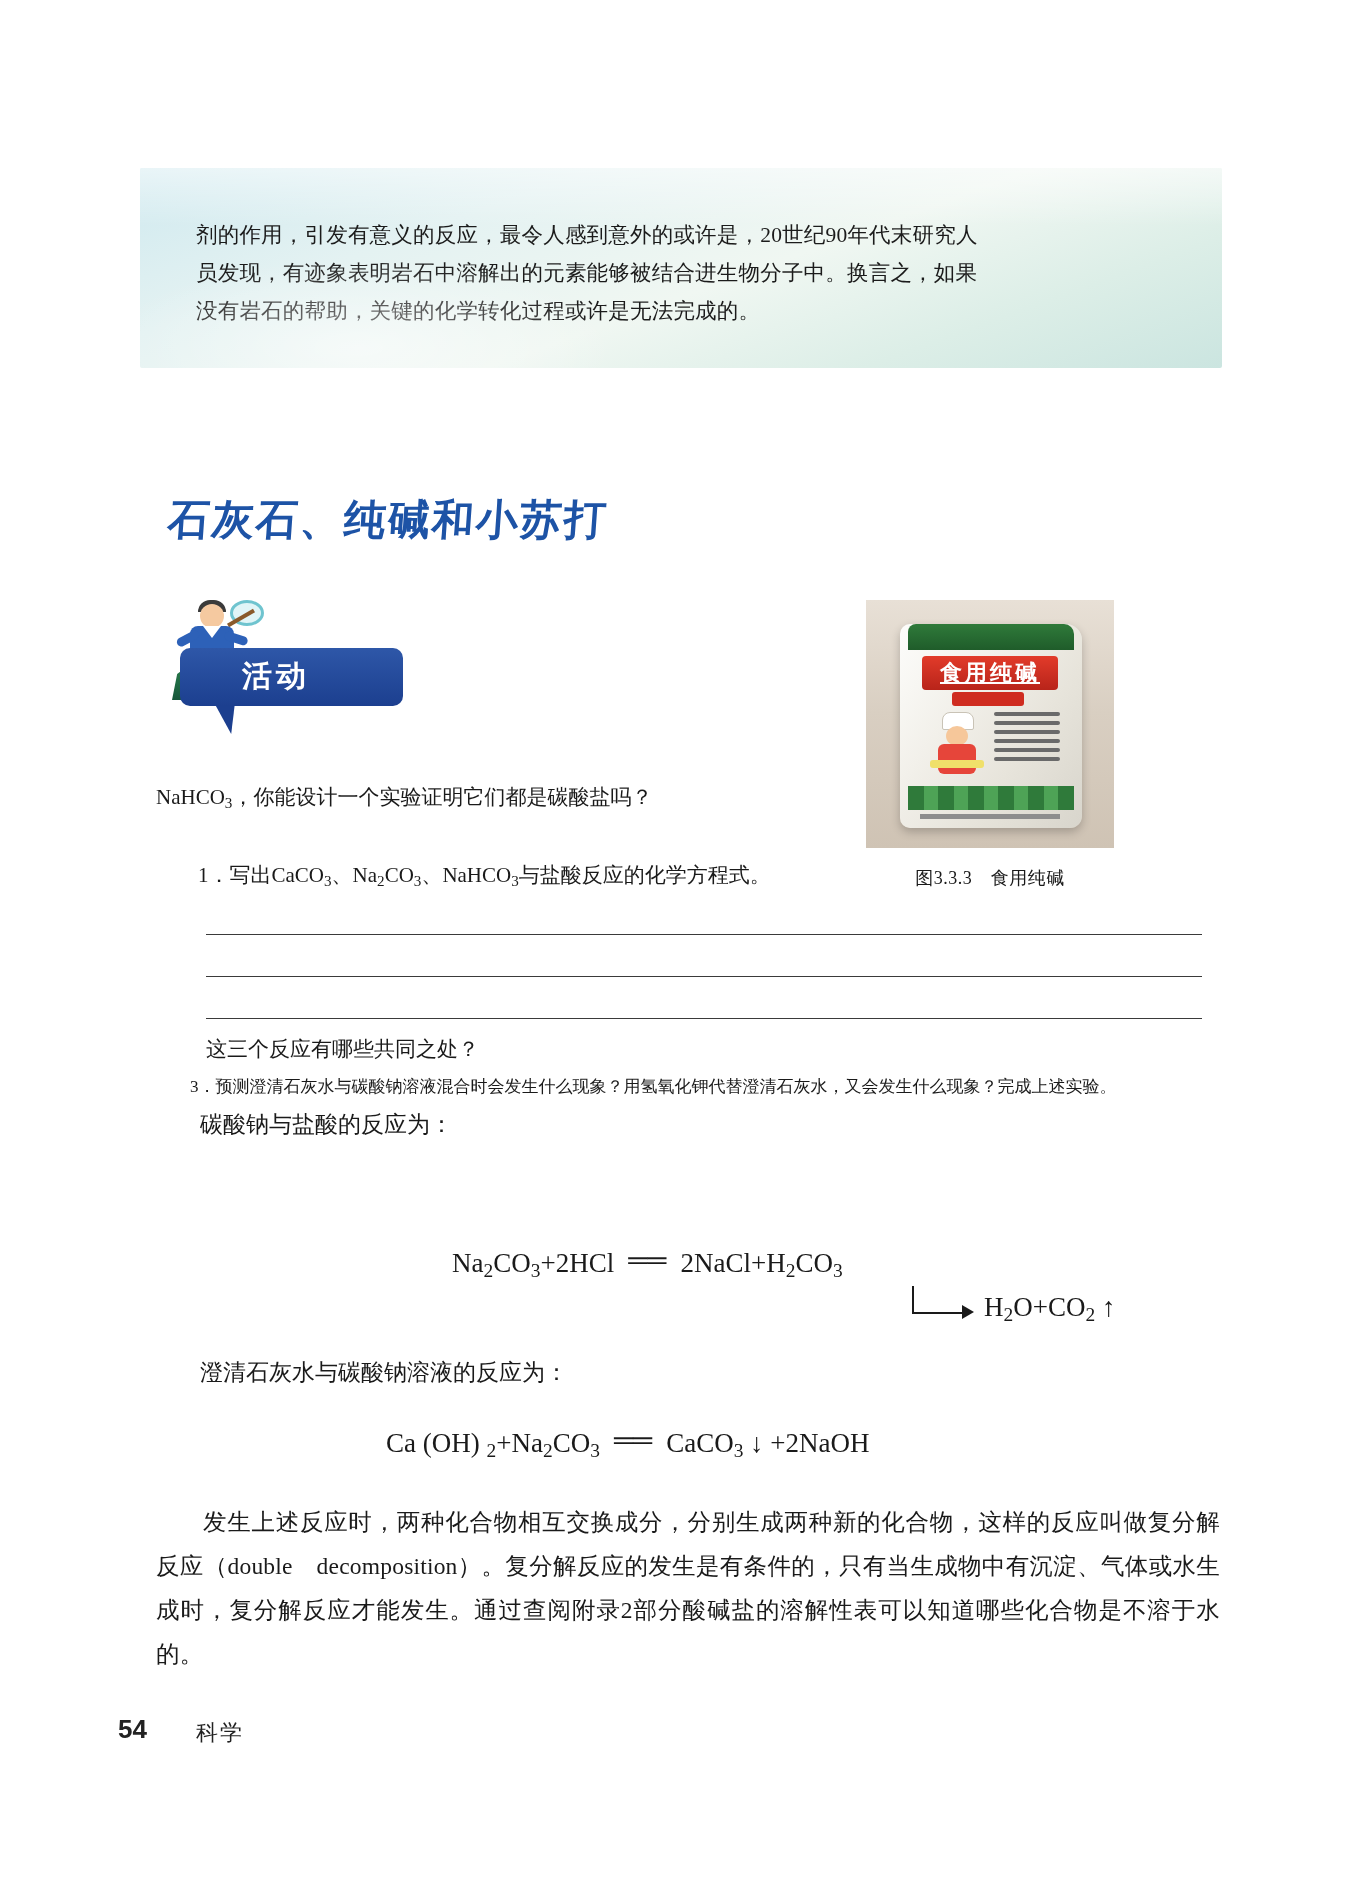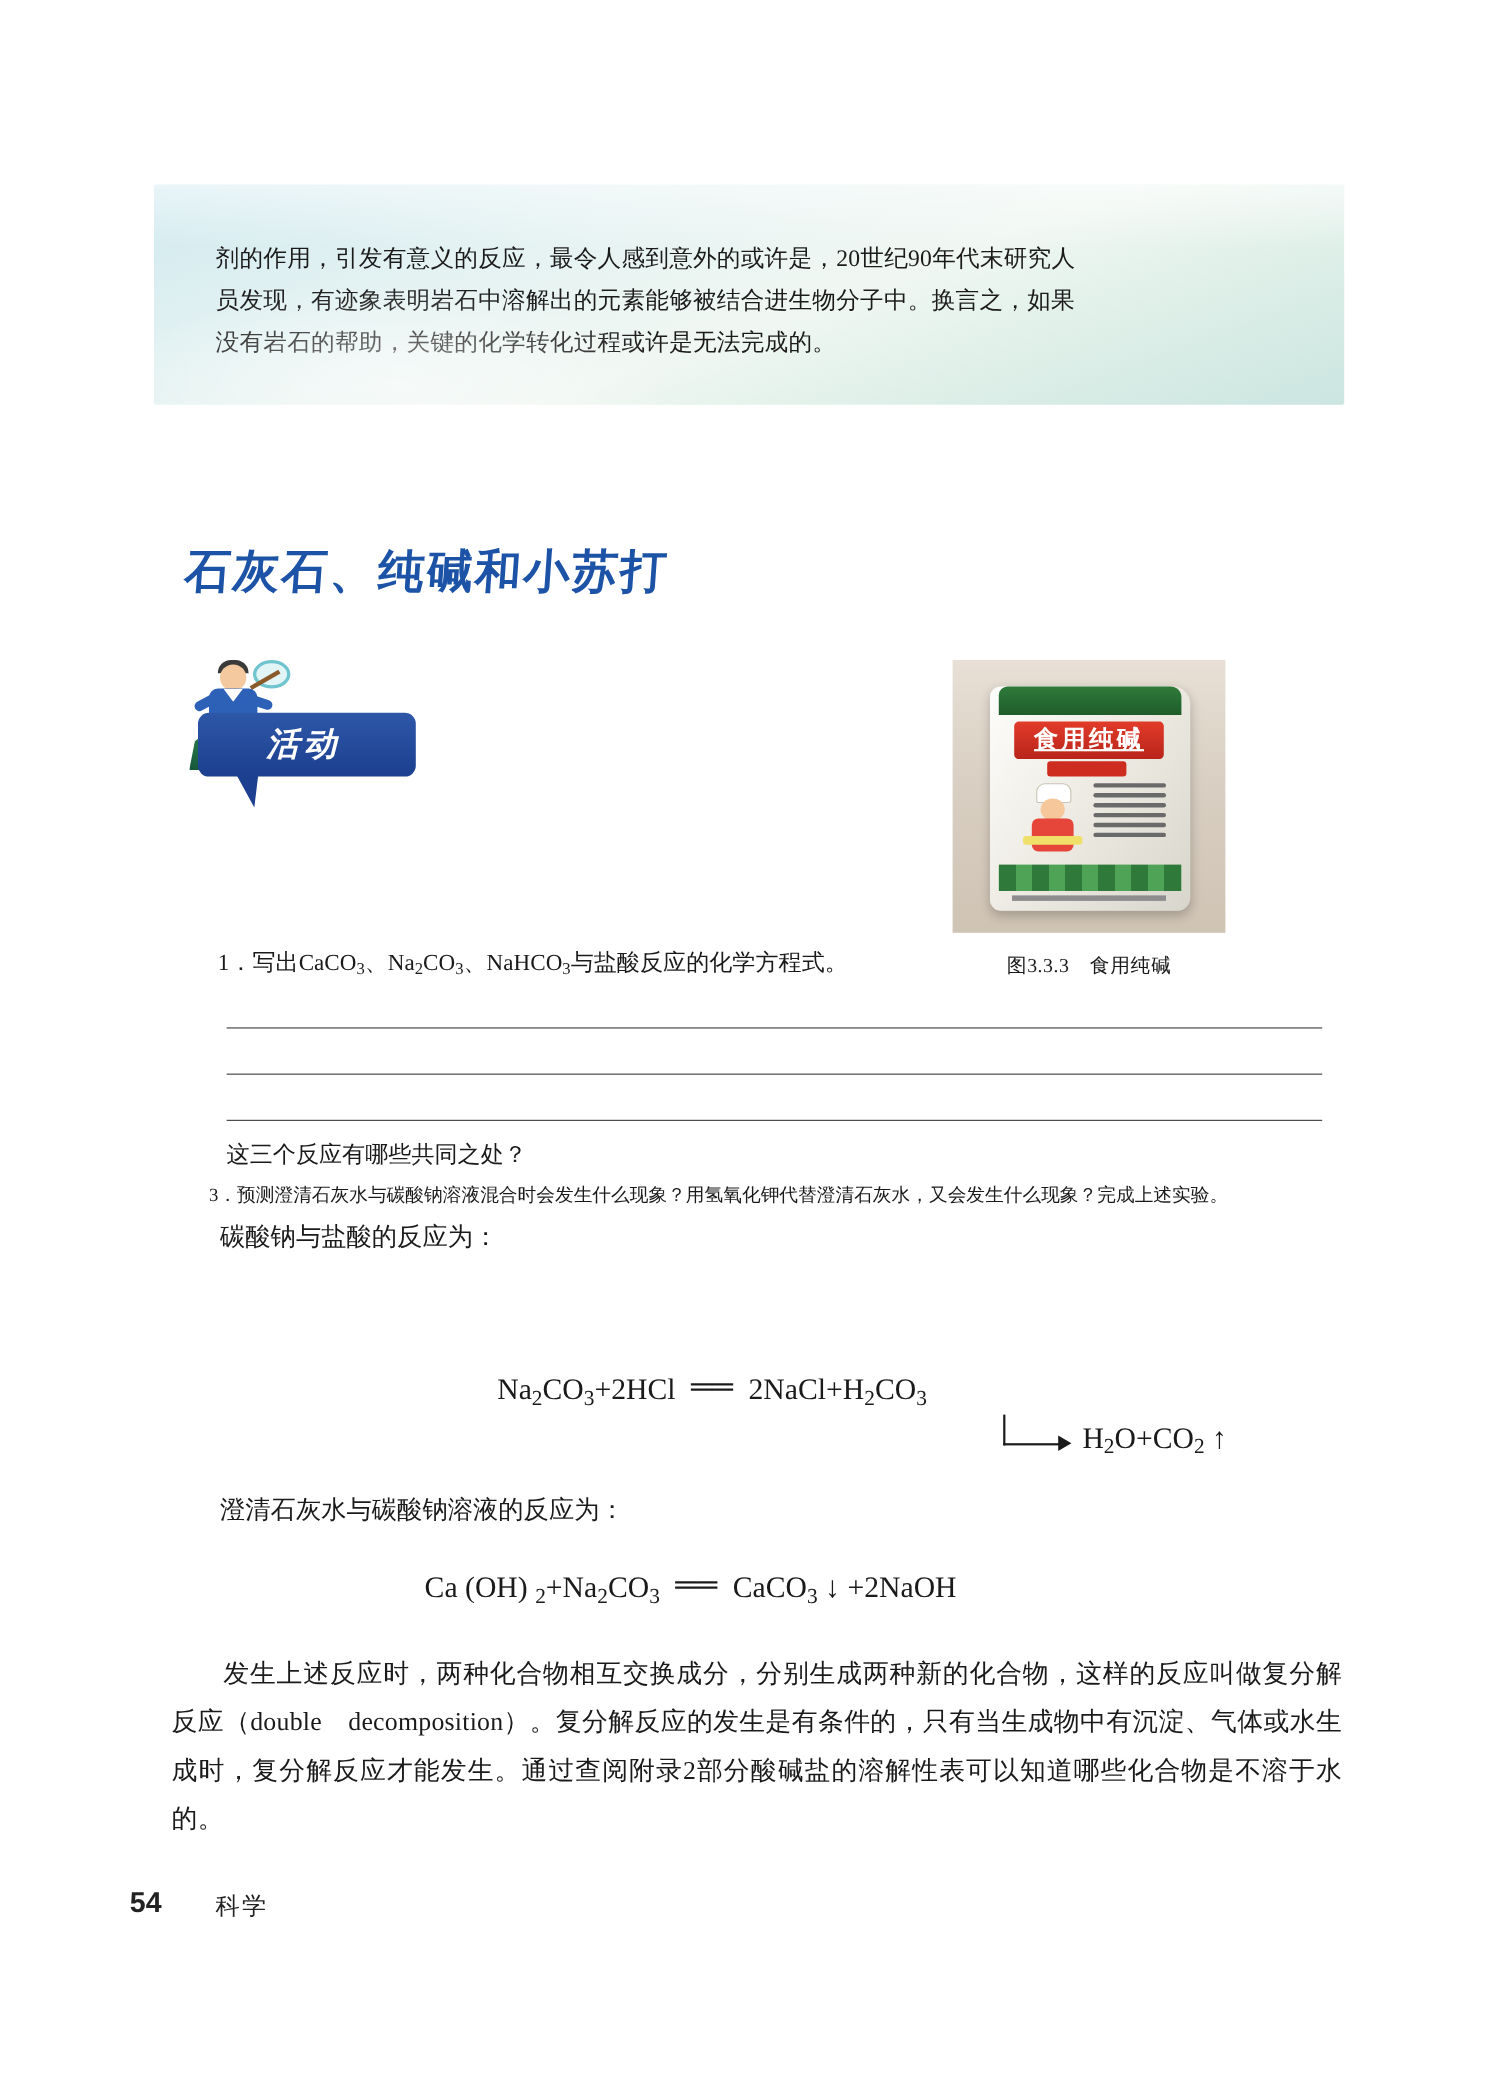--- a/index.html
+++ b/index.html
@@ -70,25 +70,24 @@
     position: absolute;
     left: 170px;
     top: 600px;
     width: 220px;
     height: 130px;
   }
   .activity-badge {
     position: absolute;
     left: 10px;
     top: 48px;
-    width: 198px;
+    width: 223px;
     height: 58px;
     background: linear-gradient(180deg, #2e57a8 0%, #1c3f8f 100%);
     border-radius: 10px;
-    font-style: italic;
   }
   .activity-badge .label {
     position: absolute;
     left: 62px;
     top: 8px;
     font-family: "DejaVu Sans", "Liberation Sans", sans-serif;
     font-size: 30px;
     font-weight: bold;
     color: #ffffff;
     letter-spacing: 4px;
@@ -360,20 +359,21 @@
       <i></i>
       <i></i>
       <i></i>
   </div>
   <div class="greenband"></div>
   <div class="whitetext"></div>
 </div>
 <div class="figure-caption">图3.3.3　食用纯碱</div>
 
 <div class="act-1">
+  <span><span>NaHCO</span><sub>3</sub><span>，你能设计一个实验证明它们都是碳酸盐吗？</span></span>
 </div>
 
 <div class="act-2">
   <span class="indent"><span>1．写出CaCO</span><sub>3</sub><span>、Na</span><sub>2</sub><span>CO</span><sub>3</sub><span>、NaHCO</span><sub>3</sub><span>与盐酸反应的化学方程式。</span></span>
 </div>
 
 <div class="rule r1"></div>
 <div class="rule r2"></div>
 <div class="rule r3"></div>
 

